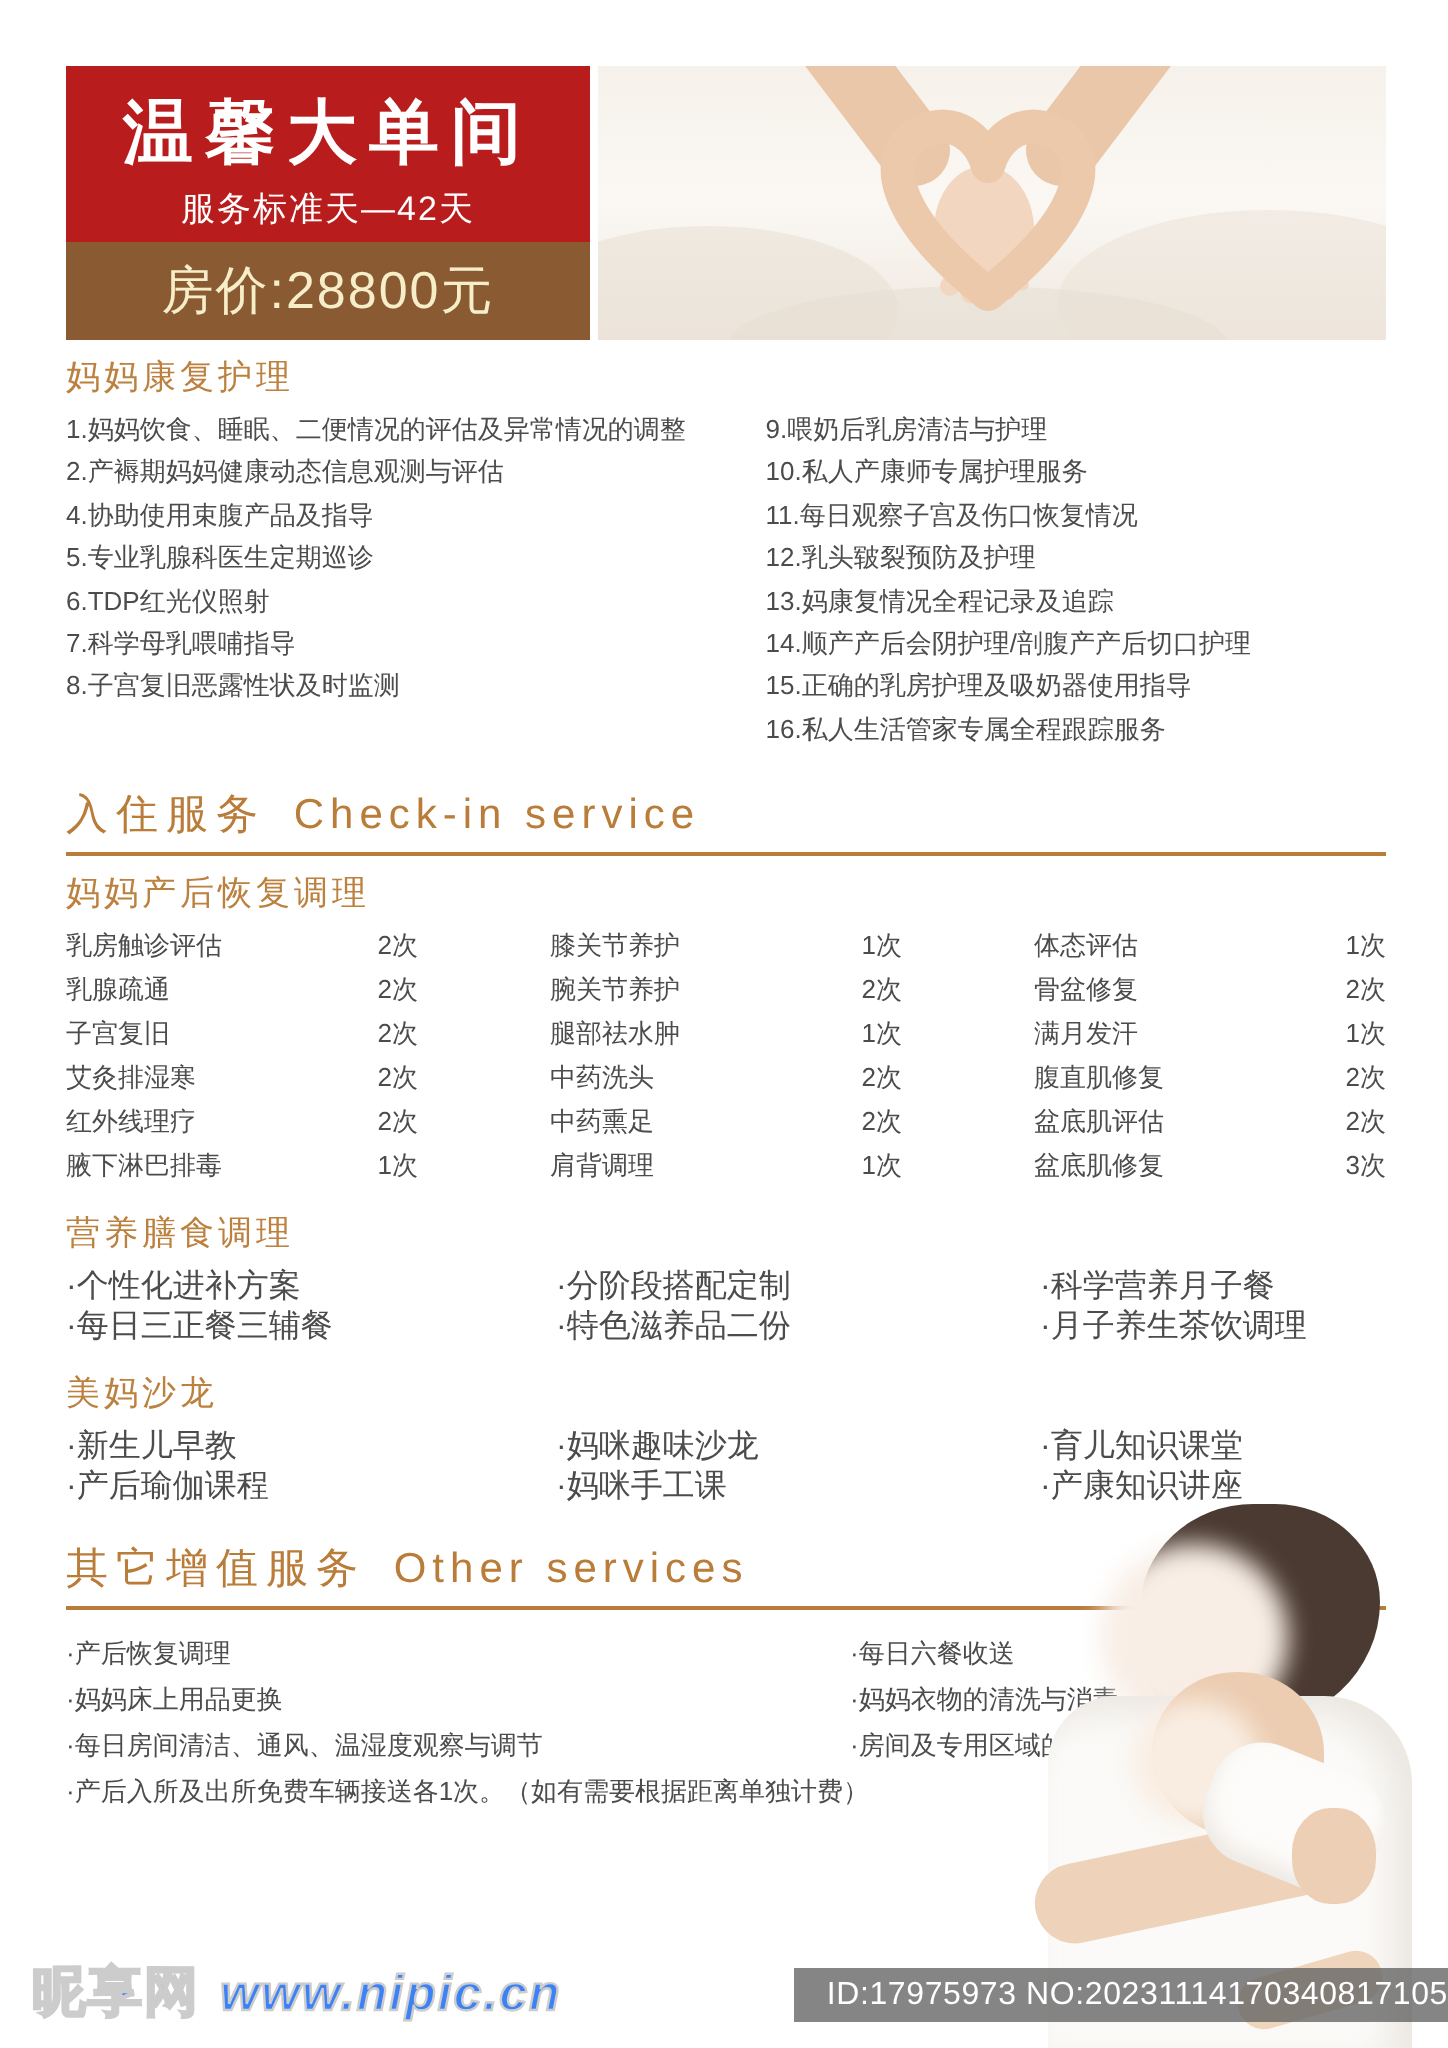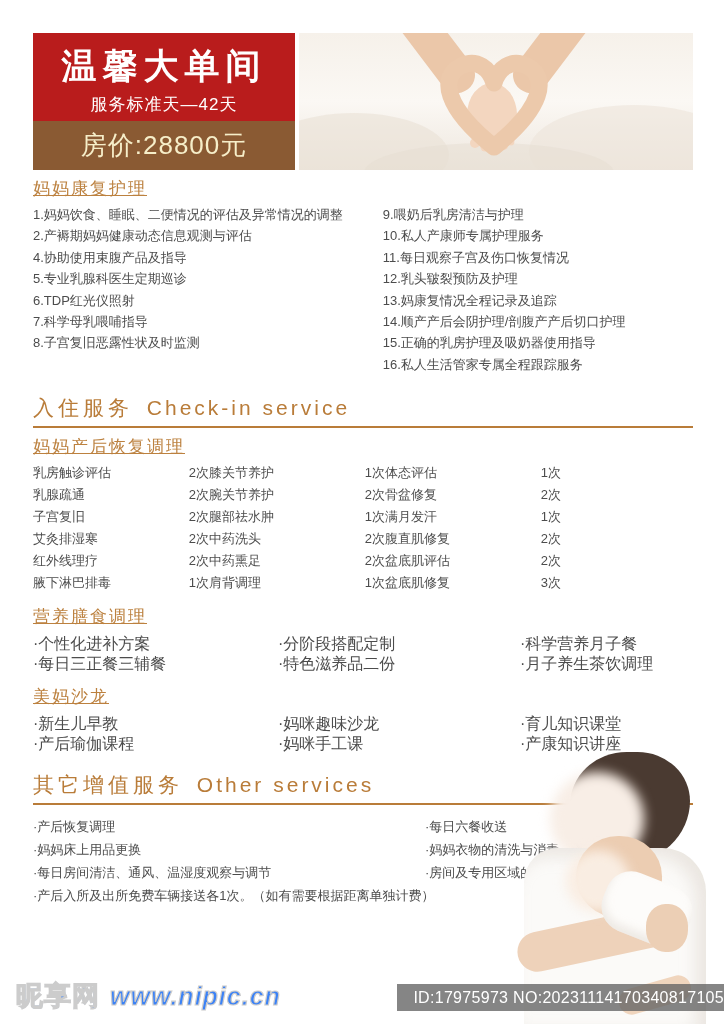--- a/index.html
+++ b/index.html
@@ -13,30 +13,30 @@
   .room-title { color: #ffffff; font-size: 35px; font-weight: 700; letter-spacing: 6px; text-align: center; margin-top: 10px; }
   .room-subtitle { color: #ffffff; font-size: 17px; letter-spacing: 1px; text-align: center; margin-top: 3px; }
   .price-strip { margin-top: auto; background: #8a5a33; height: 49px; display: flex; align-items: center; justify-content: center; color: #f6eec9; font-size: 26px; letter-spacing: 1px; }
   .photo-top { flex: 1; margin-left: 4px; position: relative; overflow: hidden; background: #f4efe9; }
   .photo-top svg { display: block; width: 100%; height: 100%; }
 
   
   .sec-title { margin-top: 16px; padding-bottom: 5px; border-bottom: 2px solid #b97c39; color: #b97c39; font-size: 21px; line-height: 26px; }
   .sec-title .zh { letter-spacing: 4px; }
   .sec-title .en { letter-spacing: 3px; margin-left: 8px; }
-  .sub-title { margin-top: 8px; color: #bc813f; font-size: 17px; letter-spacing: 2px; line-height: 22px; text-decoration: underline; }
+  .sub-title { margin-top: 8px; color: #bc813f; font-size: 17px; letter-spacing: 2px; line-height: 22px; }
 
   
   .num-lists { display: flex; margin-top: 4px; color: #4c4c4c; font-size: 13px; }
   .num-col-left { width: 53%; }
   .num-col-right { width: 47%; }
   .num-li { line-height: 21.4px; white-space: nowrap; }
 
   
-  .svc-table { display: grid; grid-template-columns: 176px 176px 176px; margin-top: 4px; font-size: 13px; color: #4c4c4c; }
+  .svc-table { display: grid; grid-template-columns: 176px 176px 176px; column-gap: 66px; margin-top: 4px; font-size: 13px; color: #4c4c4c; }
   .svc-row { display: flex; justify-content: space-between; line-height: 22px; }
 
   
   .dot-grid { display: grid; grid-template-columns: 245px 242px 1fr; margin-top: 6px; font-size: 16px; color: #4c4c4c; }
   .dot-item { line-height: 20px; white-space: nowrap; }
   .sub-gap { margin-top: 12px; }
 
   
   .other-grid { display: grid; grid-template-columns: 392px 1fr; margin-top: 10px; font-size: 13px; color: #4c4c4c; }
   .other-li { line-height: 23px; white-space: nowrap; }

